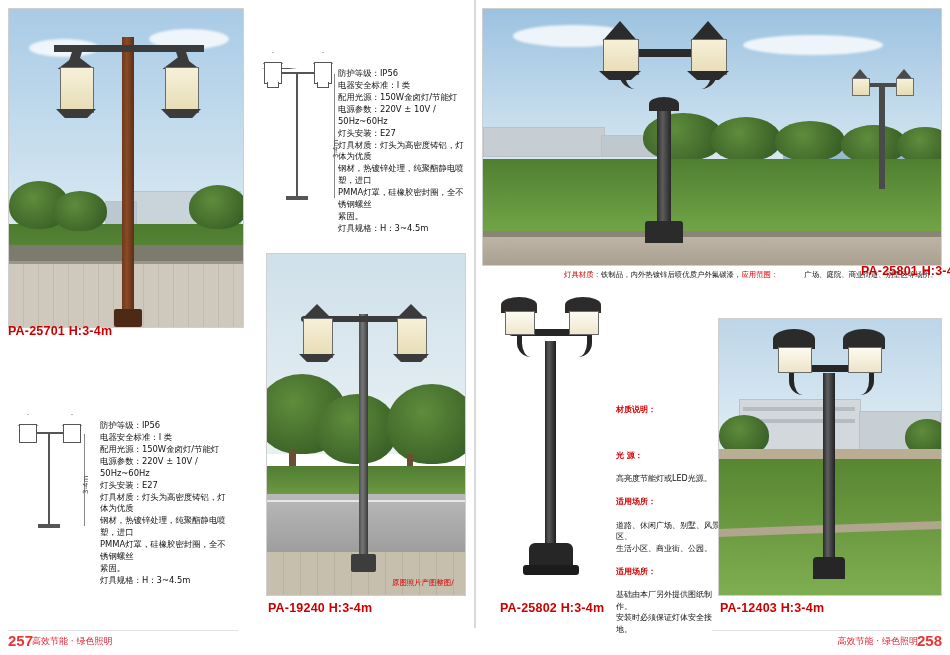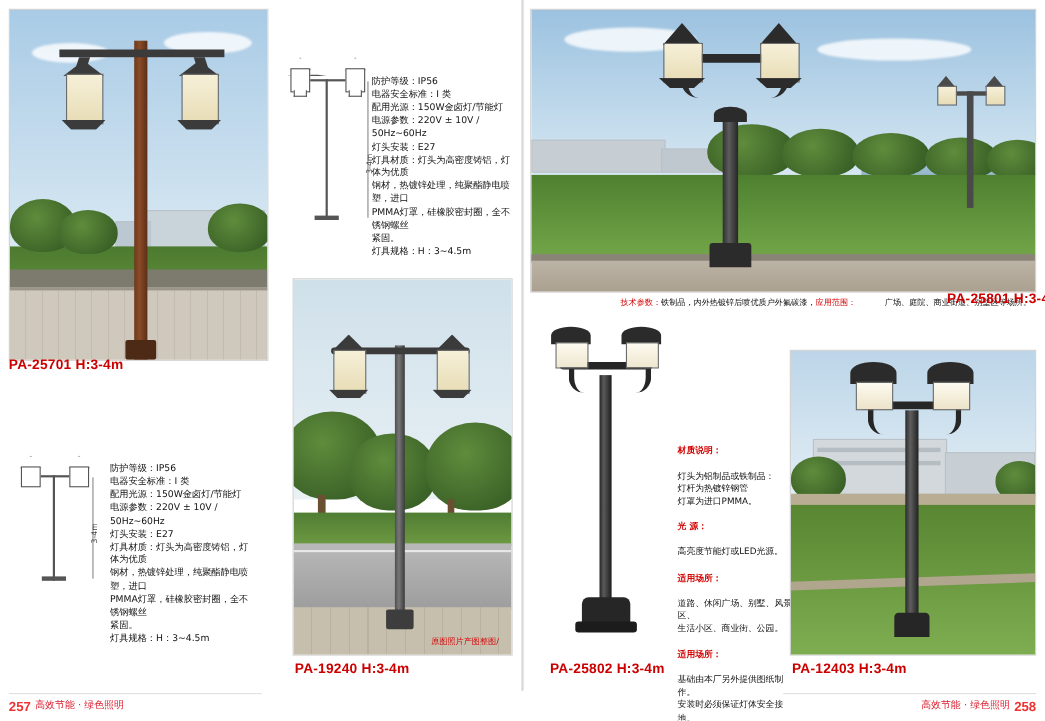--- a/index.html
+++ b/index.html
@@ -45,21 +45,21 @@
   .tiny-red{position:absolute;font-size:7.4px;color:#d40000;font-family:"DejaVu Sans",sans-serif;white-space:nowrap;}
 
   
   .draw{position:absolute;}
   .dl{position:absolute;background:#555;}
   .dimv{position:absolute;font-size:7px;color:#444;font-family:"DejaVu Sans",sans-serif;
         transform:rotate(-90deg);transform-origin:left top;white-space:nowrap;}
 
   
   .footbar{position:absolute;bottom:0;left:0;right:0;height:27px;}
-  .pgnum{position:absolute;bottom:6px;font-size:12px;font-weight:bold;color:#e33;}
+  .pgnum{position:absolute;bottom:6px;font-size:15px;font-weight:bold;color:#e33;}
   .foottxt{position:absolute;bottom:7px;font-size:9px;color:#d23;font-family:"DejaVu Sans",sans-serif;white-space:nowrap;}
   .footline{position:absolute;bottom:24px;height:1px;background:#e0e0e0;}
 </style>
 </head>
 <body>
 
 <div class="page">
 
   <div class="spine"></div>
 
@@ -205,21 +205,21 @@
 
     <div class="pole" style="left:396px;top:74px;width:6px;height:106px;background:#4a4a4a;"></div>
     <div class="arm" style="left:372px;top:74px;width:54px;height:4px;background:#4a4a4a;"></div>
     <div style="position:absolute;left:366px;top:60px;width:22px;height:10px;background:#4a4a4a;clip-path:polygon(12% 100%,88% 100%,50% 0);"></div>
     <div class="lanternbody" style="left:369px;top:69px;width:16px;height:16px;"></div>
     <div style="position:absolute;left:410px;top:60px;width:22px;height:10px;background:#4a4a4a;clip-path:polygon(12% 100%,88% 100%,50% 0);"></div>
     <div class="lanternbody" style="left:413px;top:69px;width:16px;height:16px;"></div>
   </div>
 
   <div class="tiny-red" style="left:564px;top:270px;">
-    <span>技术参数：</span><span style="color:#111;">铁制品，内外热镀锌后喷优质户外氟碳漆，</span><span>应用范围：</span><span style="color:#111;margin-left:26px;">广场、庭院、商业街道、别墅区等场所。</span>
+    <span>灯具材质：</span><span style="color:#111;">铁制品，内外热镀锌后喷优质户外氟碳漆，</span><span>应用范围：</span><span style="color:#111;margin-left:26px;">广场、庭院、商业街道、别墅区等场所。</span>
   </div>
   <div class="cap" style="left:861px;top:264px;">PA-25801 H:3-4m</div>
 
   <div class="photo" style="left:492px;top:280px;width:116px;height:316px;background:#fff;border-color:#fff;">
     <div style="position:absolute;inset:0;background:#ffffff;"></div>
 
     <div class="pole" style="left:52px;top:60px;width:11px;height:216px;background:linear-gradient(90deg,#262626,#5a5a5a 35%,#1e1e1e);"></div>
     <div style="position:absolute;left:36px;top:262px;width:44px;height:26px;background:#262626;border-radius:6px 6px 2px 2px;"></div>
     <div style="position:absolute;left:30px;top:284px;width:56px;height:10px;background:#1c1c1c;border-radius:3px;"></div>
     <div class="arm" style="left:16px;top:48px;width:84px;height:7px;background:#262626;border-radius:4px;"></div>
@@ -228,23 +228,21 @@
 
     <div style="position:absolute;left:8px;top:16px;width:36px;height:16px;background:#2b2b2b;border-radius:50% 50% 0 0;"></div>
     <div class="lanternbody" style="left:12px;top:30px;width:28px;height:22px;background:linear-gradient(#fdfbf0,#eee6cf);"></div>
     <div style="position:absolute;left:72px;top:16px;width:36px;height:16px;background:#2b2b2b;border-radius:50% 50% 0 0;"></div>
     <div class="lanternbody" style="left:76px;top:30px;width:28px;height:22px;background:linear-gradient(#fdfbf0,#eee6cf);"></div>
   </div>
   <div class="cap" style="left:500px;top:601px;">PA-25802 H:3-4m</div>
 
   <div class="redspec" style="left:616px;top:392px;width:108px;">
     <b>材质说明：</b><br>
-    <span style="white-space:pre-line;">灯头为铝制品或铁制品：
-灯杆为热镀锌钢管
-灯罩为进口PMMA。</span><br>
+    <br>
     <b>光    源：</b><br>
     <span style="white-space:pre-line;">高亮度节能灯或LED光源。</span><br>
     <b>适用场所：</b><br>
     <span style="white-space:pre-line;">道路、休闲广场、别墅、风景区、
 生活小区、商业街、公园。</span><br>
     <b>适用场所：</b><br>
     <span style="white-space:pre-line;">基础由本厂另外提供图纸制作。
 安装时必须保证灯体安全接地。</span>
   </div>
 

